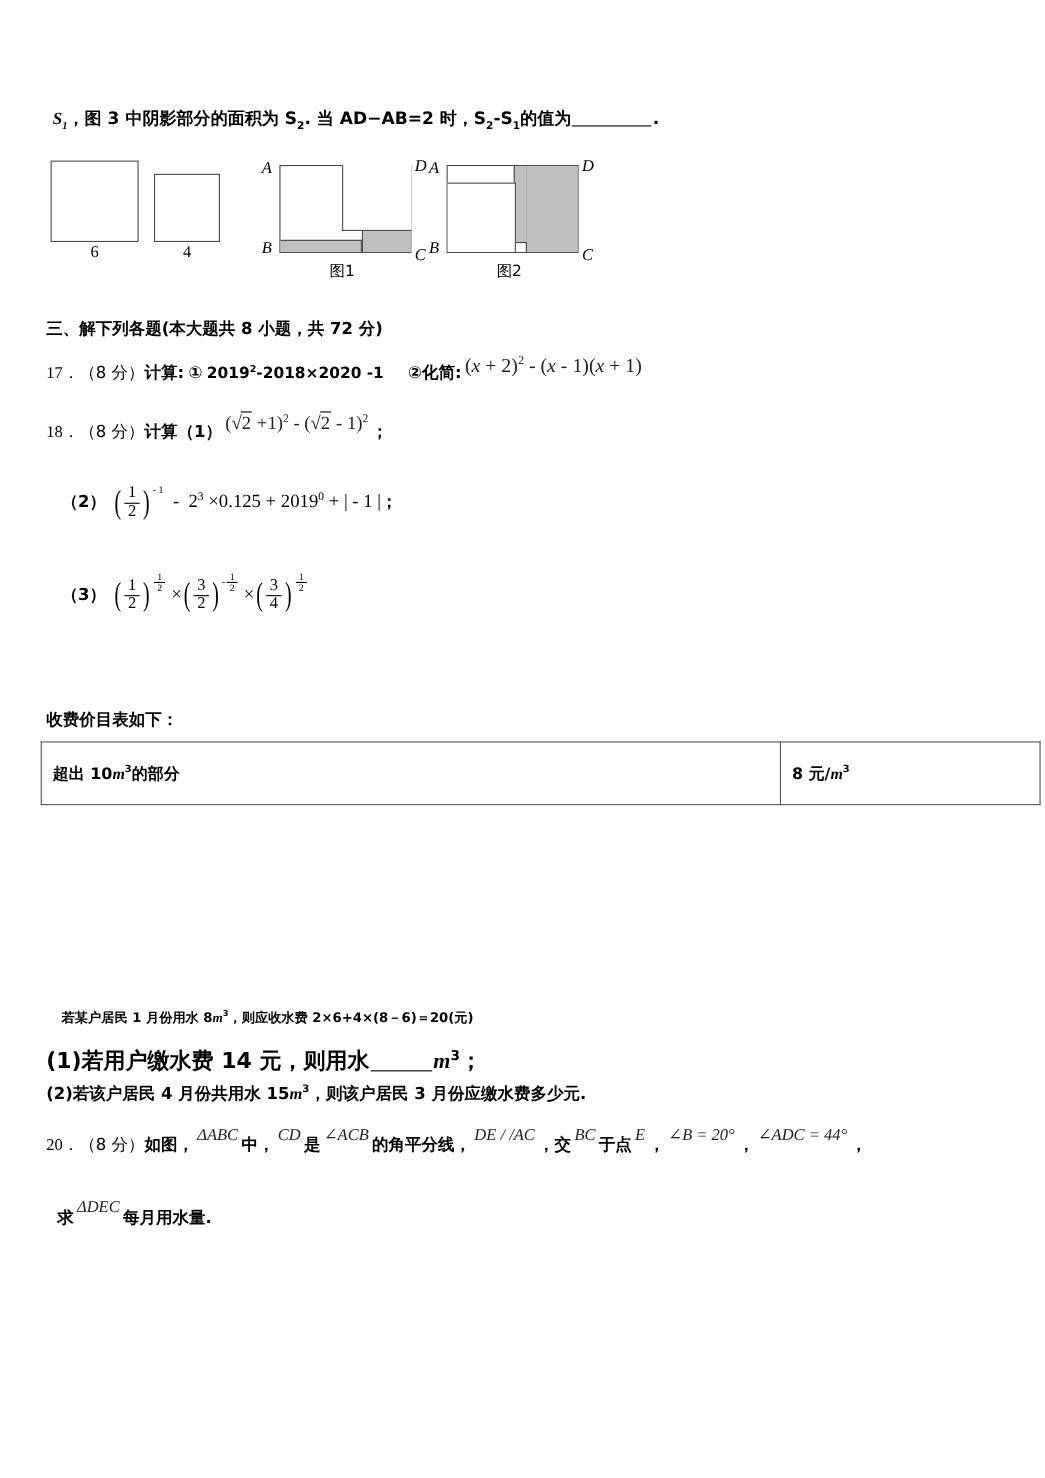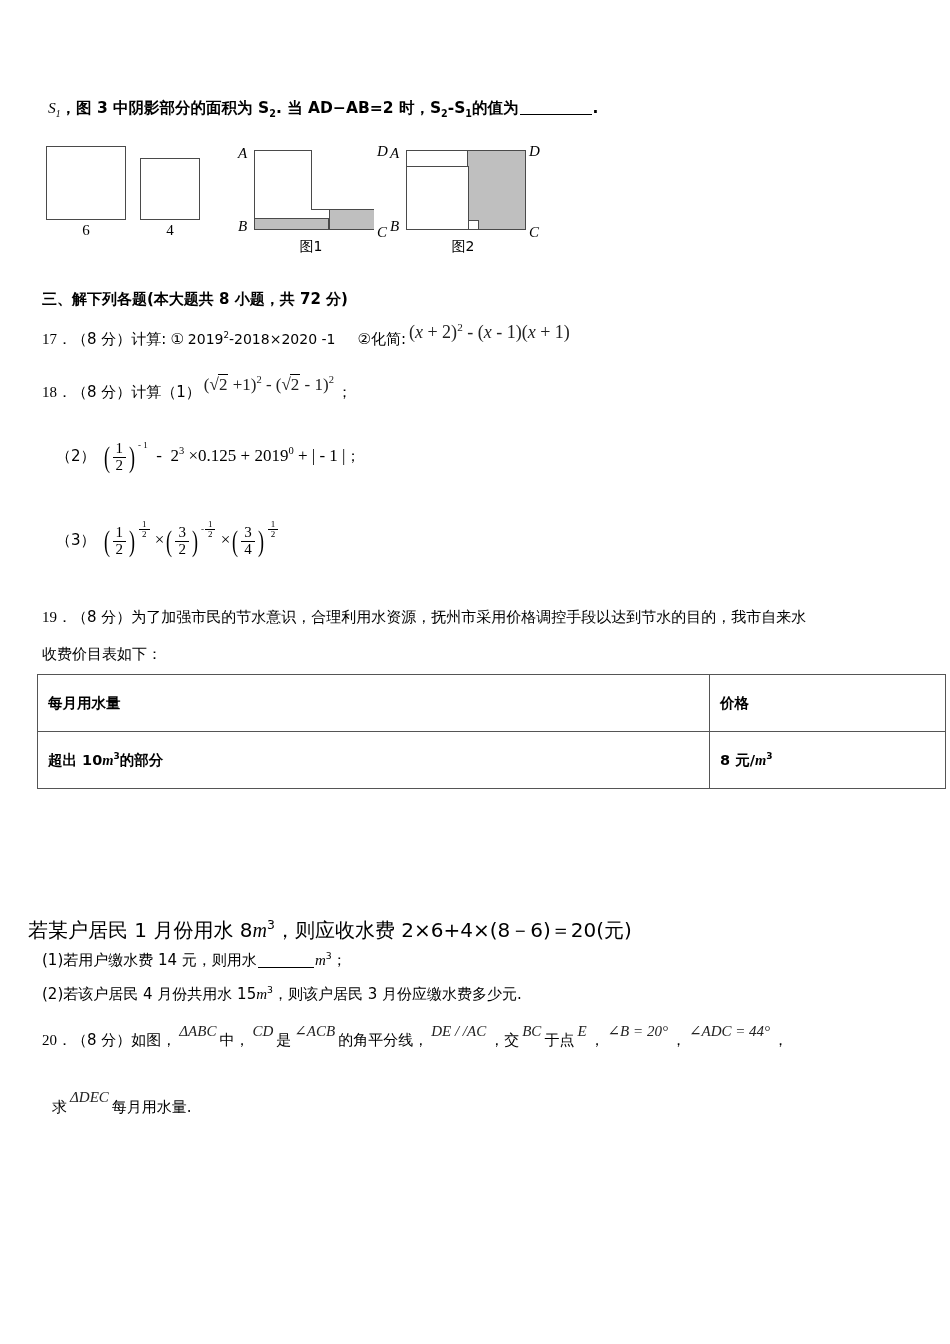--- a/index.html
+++ b/index.html
@@ -16,21 +16,21 @@
     overflow: hidden;
   }
   .page {
     position: absolute;
     left: 0; top: 0;
     width: 950px; height: 1344px;
   }
 
   
   .cn { font-family: "DejaVu Sans", "Liberation Sans", sans-serif; }
-  .b { font-weight: normal; }
+  .b { font-weight: bold; }
   .mi { font-family: "Liberation Serif", "DejaVu Serif", serif; font-style: italic; }
   .mr { font-family: "Liberation Serif", "DejaVu Serif", serif; }
   sup { font-size: 0.62em; vertical-align: super; line-height: 0; }
   sub { font-size: 0.62em; vertical-align: sub; line-height: 0; }
 
   .line {
     position: absolute;
     white-space: nowrap;
   }
 
@@ -112,22 +112,22 @@
   .q-num {
     font-family: "Liberation Serif", serif;
     font-size: 15px;
   }
   .q17 { left: 42px; top: 328px; font-size: 15px; text-align: center; }
   .q18 { left: 42px; top: 382px; font-size: 15px; }
   .q18b { left: 56px; top: 440px; font-size: 15px; }
   .q18c { left: 56px; top: 520px; font-size: 15px; }
   .q19 { left: 42px; top: 608px; font-size: 15px; }
   .q19b { left: 42px; top: 645px; font-size: 15px; }
-  .q19t1 { left: 28px; top: 917px; font-size: 20px; }
-  .q19t2 { left: 42px; top: 951px; font-size: 15px; text-align: right; }
+  .q19t1 { left: 56px; top: 917px; font-size: 12px; }
+  .q19t2 { left: 42px; top: 951px; font-size: 20px; text-align: right; }
   .q19t3 { left: 42px; top: 985px; font-size: 15px; }
   .q20 { left: 42px; top: 1031px; font-size: 15px; }
   .q20b { left: 52px; top: 1098px; font-size: 15px; }
 
   
   .raised {
     position: relative;
     top: -9px;
     font-family: "Liberation Serif", "DejaVu Serif", serif;
     font-size: 15px;
@@ -270,31 +270,24 @@
   </div>
 
   <div class="line q18b">
     <span class="cn b">（2）</span><span class="mr" style="font-size:17px; margin-left:6px;"><span class="paren">(</span><span class="frac"><span class="num">1</span><span class="den">2</span></span><span class="paren">)</span><span class="powsmall">- 1</span> &nbsp;-&nbsp; 2<sup>3</sup> ×0.125 + 2019<sup>0</sup> + | - 1 |</span><span class="b">；</span>
   </div>
 
   <div class="line q18c">
     <span class="cn b">（3）</span><span class="mr" style="font-size:17px; margin-left:6px;"><span class="paren">(</span><span class="frac"><span class="num">1</span><span class="den">2</span></span><span class="paren">)</span><span class="powsmall"><span class="frac"><span class="num">1</span><span class="den">2</span></span></span> ×<span class="paren">(</span><span class="frac"><span class="num">3</span><span class="den">2</span></span><span class="paren">)</span><span class="powsmall">-<span class="frac"><span class="num">1</span><span class="den">2</span></span></span> ×<span class="paren">(</span><span class="frac"><span class="num">3</span><span class="den">4</span></span><span class="paren">)</span><span class="powsmall"><span class="frac"><span class="num">1</span><span class="den">2</span></span></span></span>
   </div>
 
-  <div class="line q19">
-    <span class="q-num">19．</span><span class="cn">（8 分）</span><span class="cn b">为了加强市民的节水意识，合理利用水资源，抚州市采用价格调控手段以达到节水的目的，我市自来水</span>
-  </div>
   <div class="line q19b cn b">收费价目表如下：</div>
 
   <table id="water-table">
     <tbody>
-        <tr>
-      <td class="col-left">每月用水量</td>
-      <td class="col-right">价格</td>
-    </tr>
     <tr>
       <td class="col-left"><span>超出 10</span><span class="mi">m</span><sup>3</sup><span>的部分</span></td>
       <td class="col-right"><span>8 </span><span>元/</span><span class="mi">m</span><sup>3</sup></td>
     </tr>
   </tbody>
     </table>
 
   <div class="line q19t1 cn b">
     <span>若某户居民 1 月份用水 8</span><span class="mi">m</span><sup>3</sup><span>，则应收水费 2×6+4×(8－6)＝20(元)</span>
   </div>

